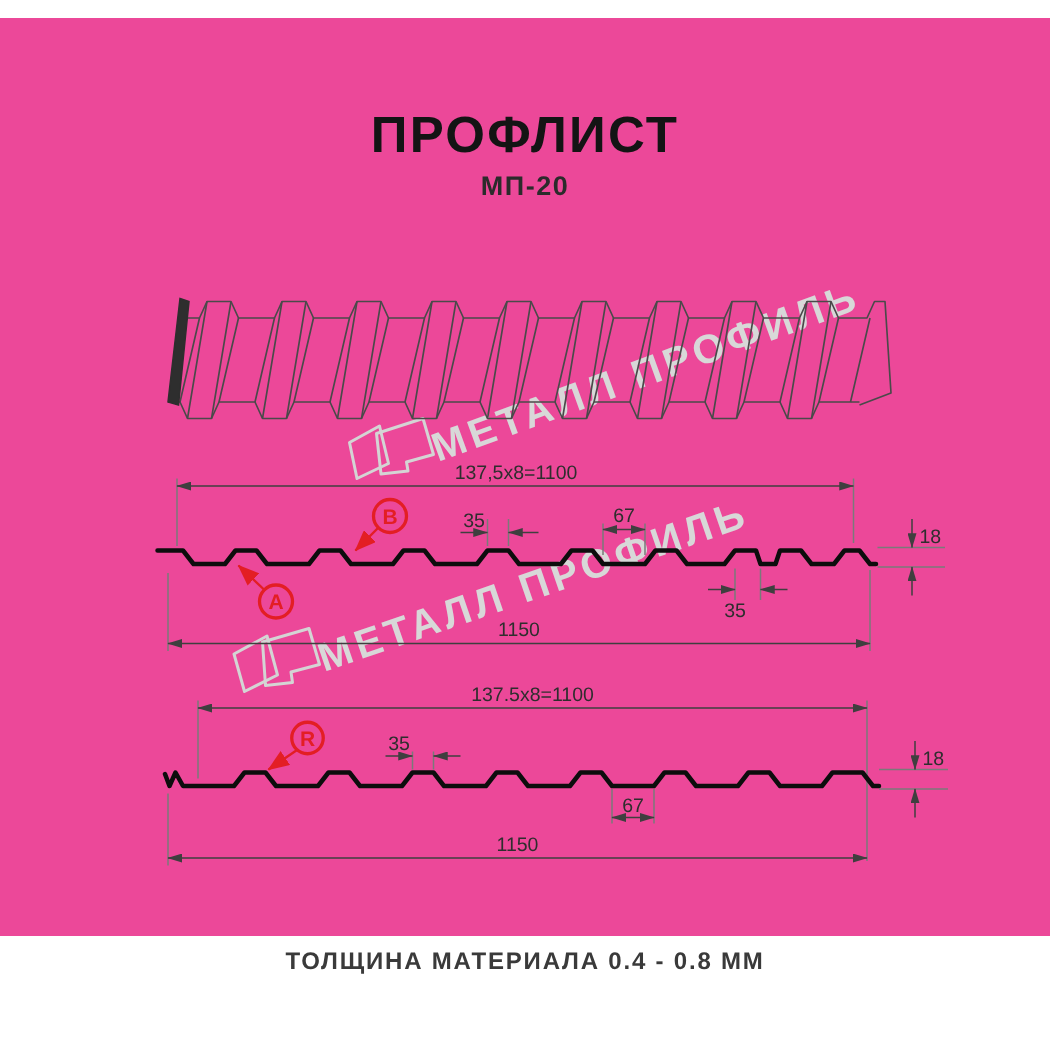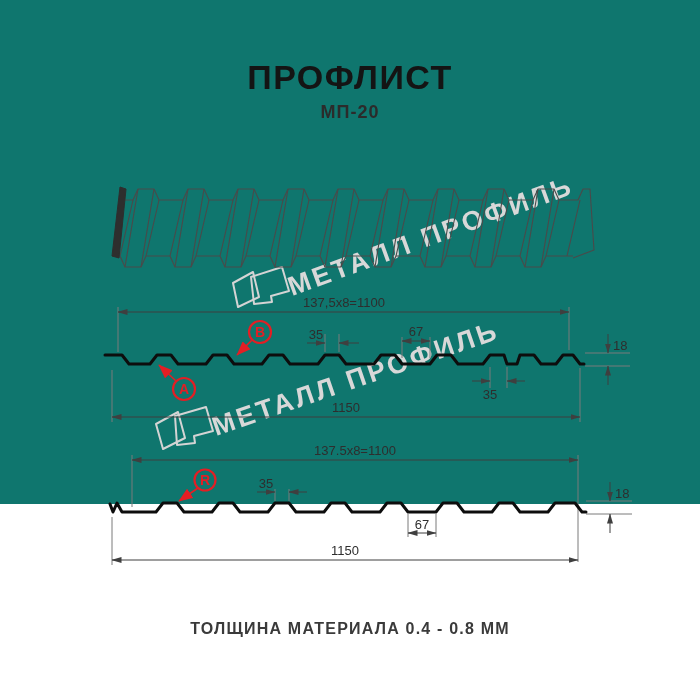--- a/index.html
+++ b/index.html
@@ -1,16 +1,16 @@
 <!DOCTYPE html>
 <html><head>
 <meta charset="utf-8">
 <style>
   html,body{margin:0;padding:0;background:#ffffff;width:700px;height:700px;overflow:hidden;}
-  .stage{position:relative;width:700px;height:504px;background:#0f766e;font-family:"Liberation Sans",sans-serif;}
+  .stage{position:relative;width:700px;height:612px;background:#ec4899;font-family:"Liberation Sans",sans-serif;margin-top:12px;}
   svg{position:absolute;left:0;top:0;}
   text{font-family:"Liberation Sans",sans-serif;fill:#2e2e2e;}
   .title{font-size:34px;font-weight:bold;letter-spacing:1.5px;fill:#141414;}
   .subtitle{font-size:18px;font-weight:bold;letter-spacing:1px;fill:#2b2b2b;}
   .footnote{font-size:16px;font-weight:bold;letter-spacing:1.2px;fill:#3a3a3a;}
   .dimtxt{font-size:13px;fill:#2e2e2e;}
   .wmtxt{font-size:27px;font-weight:bold;letter-spacing:3px;fill:#d8d8d8;}
   .redlbl{font-size:14px;font-weight:bold;fill:#e31e24;}
   .dimline{stroke:#3f3f3f;stroke-width:1;fill:none;}
   .extline{stroke:#7a7a7a;stroke-width:1;fill:none;}

